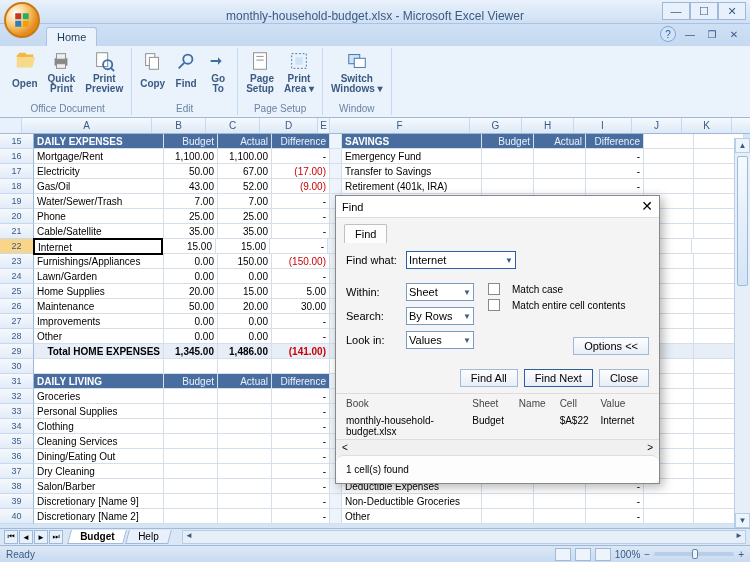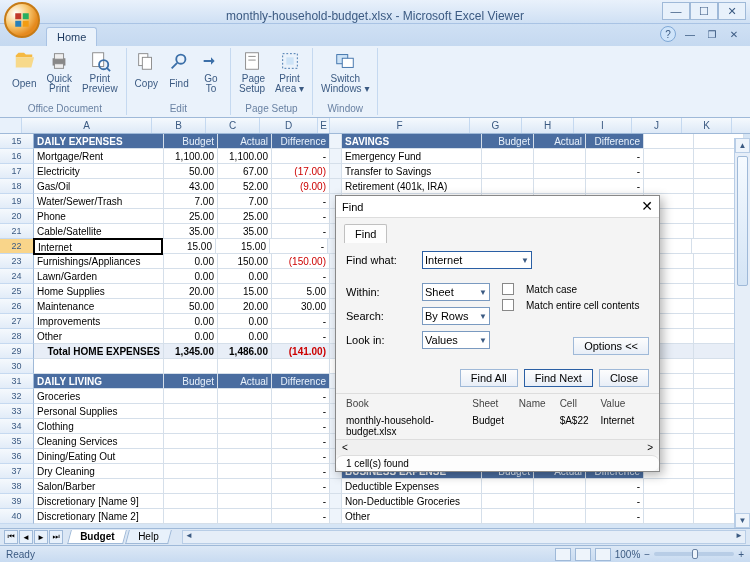--- a/index.html
+++ b/index.html
@@ -20,21 +20,21 @@
 .tabrow-right { position:absolute; right:8px; top:2px; display:flex; gap:6px; }
 .mini-btn { width:16px; height:16px; border-radius:50%; display:flex; align-items:center; justify-content:center; font-size:10px; color:#3b5a82; }
 
 
 .ribbon { height:72px; background:#eaf2fb; border-bottom:1px solid #9fb9d8; display:flex; padding:2px 4px; }
 .rgroup { display:flex; flex-direction:column; border-right:1px solid #c5d9f0; padding:0 4px; }
 .rgroup-items { display:flex; flex:1; gap:2px; align-items:flex-start; }
 .rgroup-label { text-align:center; font-size:10px; color:#6a82a3; padding-bottom:1px; }
 .rbtn { display:flex; flex-direction:column; align-items:center; gap:2px; padding:2px 4px; cursor:pointer; font-size:10px; color:#3b5a82; text-align:center; border-radius:3px; }
 .rbtn svg { width:22px; height:22px; }
-.rbtn-label { line-height:10px; min-height:20px; display:flex; align-items:center; justify-content:center; }
+.rbtn-label { line-height:10px; min-height:20px; display:flex; align-items:center; justify-content:center;font-weight:bold; }
 
 
 .col-headers { display:flex; height:16px; background:linear-gradient(#f5f9fd,#dde9f7); border-bottom:1px solid #9fb9d8; }
 .rowhead-spacer { width:22px; border-right:1px solid #c5d9f0; background:#e8f1fb; }
 .ch { border-right:1px solid #c5d9f0; text-align:center; font-size:10px; color:#3b5a82; line-height:16px; }
 
 .cA{width:130px;} .cB,.cC{width:54px;} .cD{width:58px;} .cE{width:12px;background:#eef4fb;}
 .cF{width:140px;} .cG{width:52px;} .cH{width:52px;} .cI{width:58px;} .cJ{width:50px;} .cK{width:50px;}
 
 
@@ -52,35 +52,35 @@
 .blank-row .cell { background:#fff; }
 .selected-cell { border:2px solid #000; margin:-1px; z-index:2; position:relative; background:#fff; }
 
 
 .find-dlg { position:absolute; left:335px; top:195px; width:325px; background:#f4f4f4; border:1px solid #888; box-shadow:3px 3px 10px rgba(0,0,0,0.3); z-index:20; }
 .dlg-title { height:22px; background:#fff; border-bottom:1px solid #ddd; display:flex; align-items:center; padding:0 6px; font-size:11px; }
 .dlg-close { position:absolute; right:4px; top:3px; width:16px; height:16px; font-size:14px; text-align:center; line-height:14px; cursor:pointer; }
 .dlg-tabs { padding:6px 8px 0; }
 .dlg-tab { display:inline-block; padding:3px 10px; border:1px solid #c0c0c0; border-bottom:none; background:#fdfdfd; font-size:11px; border-radius:2px 2px 0 0; }
 .dlg-body { padding:8px 10px; background:#f4f4f4; }
-.form-row { display:flex; align-items:center; margin-bottom:6px; gap:20px; }
+.form-row { display:flex; align-items:center; margin-bottom:6px; gap:4px; }
 .form-label { width:56px; font-size:11px; }
 .form-combo { border:1px solid #7a9ac0; background:#fff; height:18px; font-size:11px; padding:0 2px; display:flex; align-items:center; justify-content:space-between; }
 .combo-arrow { font-size:8px; color:#3b5a82; padding-left:4px; }
 .chk { display:flex; align-items:center; gap:12px; font-size:10px; }
 .chk-box { width:12px; height:12px; border:1px solid #888; background:#fff; }
 .dlg-btns { display:flex; justify-content:flex-end; gap:6px; padding:6px 10px; }
 .dlg-btn { border:1px solid #9fb9d8; background:linear-gradient(#fdfdfd,#e8eef7); padding:2px 10px; font-size:11px; cursor:pointer; }
 .dlg-btn.primary { border:1.5px solid #2a5fa4; }
 .results-hdr { display:flex; font-size:10px; color:#444; padding:4px 10px; border-top:1px solid #ddd; }
 .results-row { display:flex; font-size:10px; padding:2px 10px; }
 .rc { overflow:hidden; }
 .rc1{width:130px;} .rc2{width:48px;} .rc3{width:42px;} .rc4{width:42px;} .rc5{width:50px;}
 .scroll-strip { display:flex; align-items:center; justify-content:space-between; padding:0 6px; border-top:1px solid #ddd; font-size:10px; background:#f0f0f0; height:16px; }
-.found-label { padding:2px 10px; font-size:10px; background:#fdfdfd; border-top:1px solid #ddd;border-radius:7px; }
+.found-label { padding:8px 10px; font-size:10px; background:#fdfdfd; border-top:1px solid #ddd;border-radius:7px; }
 
 
 .sheet-strip { position:absolute; bottom:17px; left:0; right:0; height:17px; background:#dbe7f5; display:flex; align-items:center; border-top:1px solid #9fb9d8; }
 .nav-arrows { display:flex; padding:0 4px; gap:1px; }
 .nav-arrow { width:14px; height:14px; background:#e8f1fb; border:1px solid #9fb9d8; font-size:8px; display:flex; align-items:center; justify-content:center; }
 .sheet-tab { padding:1px 10px; font-size:10px; background:#fff; border:1px solid #9fb9d8; border-top:none; margin-left:2px; transform:skewX(-15deg); }
 .sheet-tab span { display:inline-block; transform:skewX(15deg); }
 .sheet-tab.active { background:#fff; font-weight:bold; }
 .hscroll { flex:1; height:14px; margin:0 4px 0 12px; background:#e6eef8; border:1px solid #b8cde6; position:relative; }
 .hscroll::before { content:"◄"; position:absolute; left:2px; font-size:8px; color:#3b5a82; }

